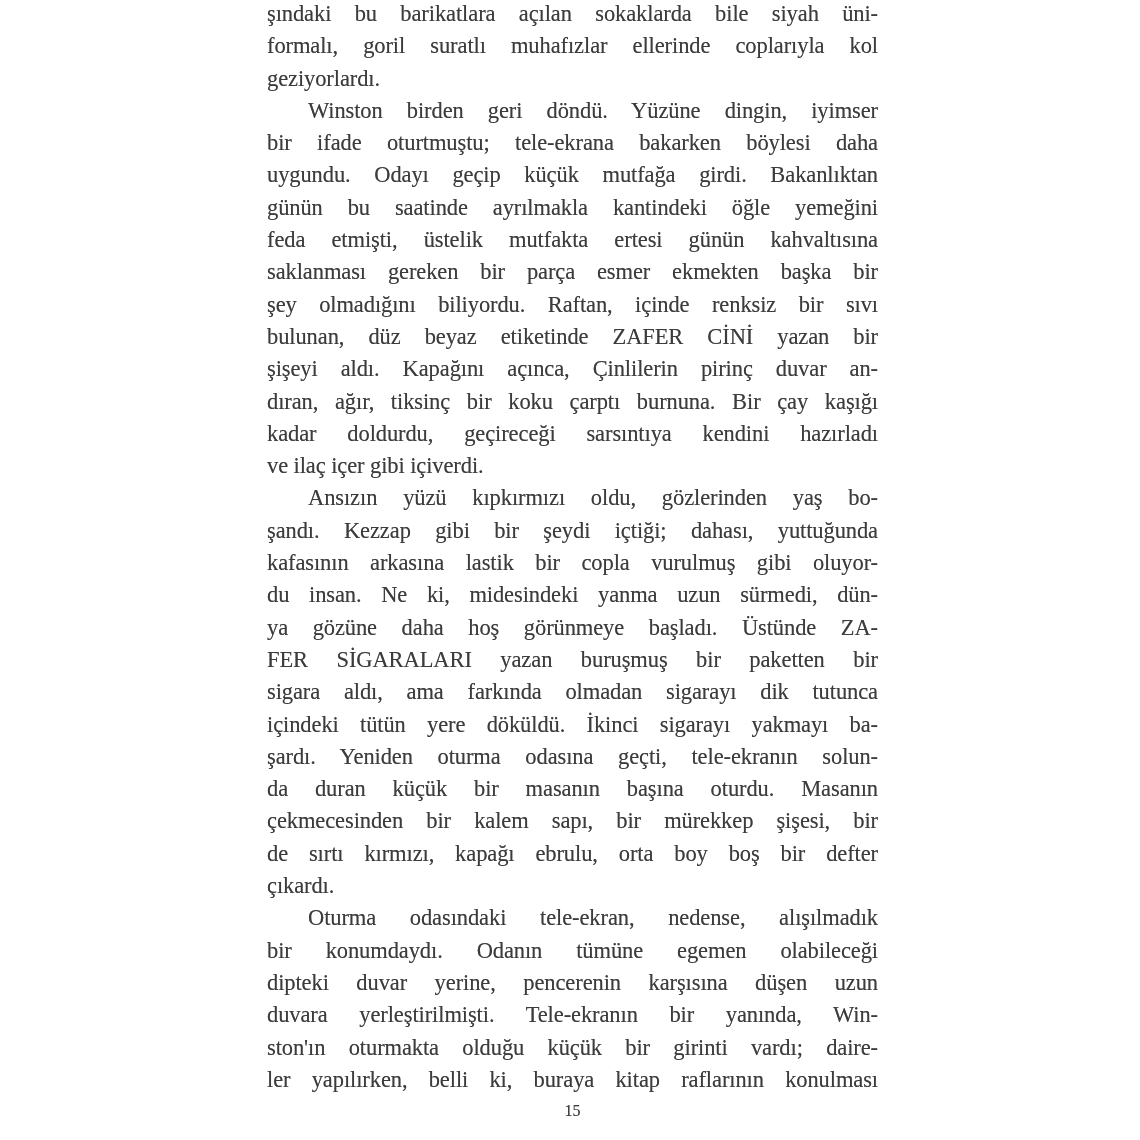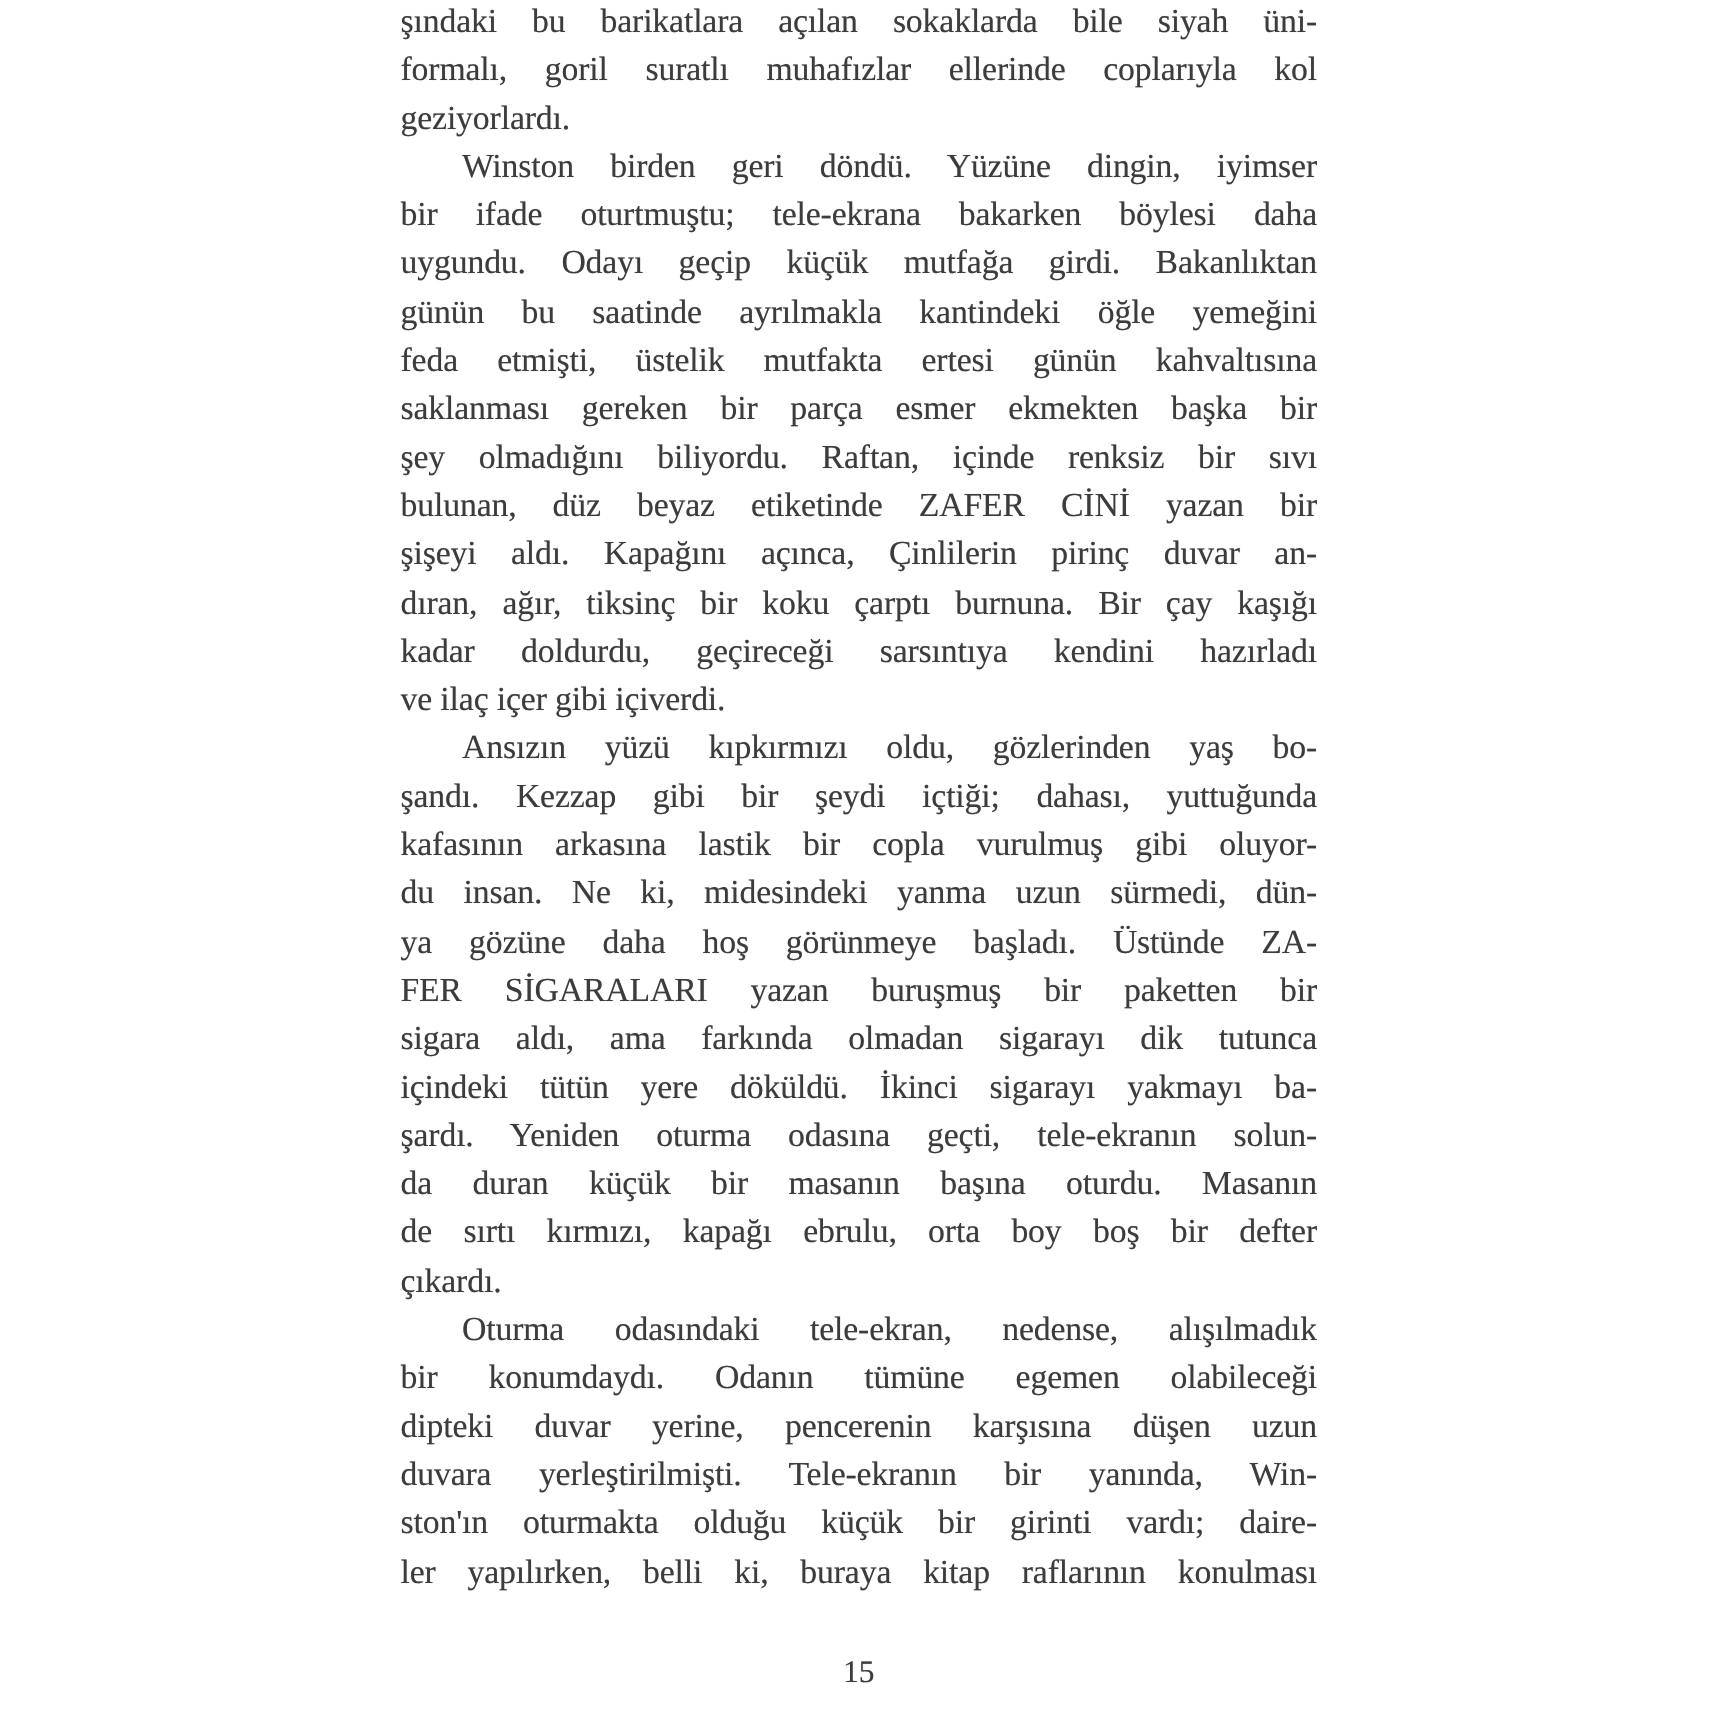--- a/index.html
+++ b/index.html
@@ -46,21 +46,21 @@
   }
   .line.indent {
     text-indent: 41px;
   }
   .page-number {
     position: absolute;
     left: 267px;
     top: 1102px;
     width: 611px;
     text-align: center;
-    font-size: 21px;
+    font-size: 16px;
     color: #3c3c3c;
     text-shadow: 0 0 0.5px rgba(70,70,70,0.55);
   }
 </style>
 </head>
 <body>
 
 <div class="book-page">
   <div class="text-block">
       <div class="line">şındaki bu barikatlara açılan sokaklarda bile siyah üni-</div>
@@ -81,20 +81,21 @@
       <div class="line indent">Ansızın yüzü kıpkırmızı oldu, gözlerinden yaş bo-</div>
       <div class="line">şandı. Kezzap gibi bir şeydi içtiği; dahası, yuttuğunda</div>
       <div class="line">kafasının arkasına lastik bir copla vurulmuş gibi oluyor-</div>
       <div class="line">du insan. Ne ki, midesindeki yanma uzun sürmedi, dün-</div>
       <div class="line">ya gözüne daha hoş görünmeye başladı. Üstünde ZA-</div>
       <div class="line">FER SİGARALARI yazan buruşmuş bir paketten bir</div>
       <div class="line">sigara aldı, ama farkında olmadan sigarayı dik tutunca</div>
       <div class="line">içindeki tütün yere döküldü. İkinci sigarayı yakmayı ba-</div>
       <div class="line">şardı. Yeniden oturma odasına geçti, tele-ekranın solun-</div>
       <div class="line">da duran küçük bir masanın başına oturdu. Masanın</div>
+      <div class="line">çekmecesinden bir kalem sapı, bir mürekkep şişesi, bir</div>
       <div class="line">de sırtı kırmızı, kapağı ebrulu, orta boy boş bir defter</div>
       <div class="line flush">çıkardı.</div>
       <div class="line indent">Oturma odasındaki tele-ekran, nedense, alışılmadık</div>
       <div class="line">bir konumdaydı. Odanın tümüne egemen olabileceği</div>
       <div class="line">dipteki duvar yerine, pencerenin karşısına düşen uzun</div>
       <div class="line">duvara yerleştirilmişti. Tele-ekranın bir yanında, Win-</div>
       <div class="line">ston'ın oturmakta olduğu küçük bir girinti vardı; daire-</div>
       <div class="line">ler yapılırken, belli ki, buraya kitap raflarının konulması</div>
     </div>
   <div class="page-number">15</div>

